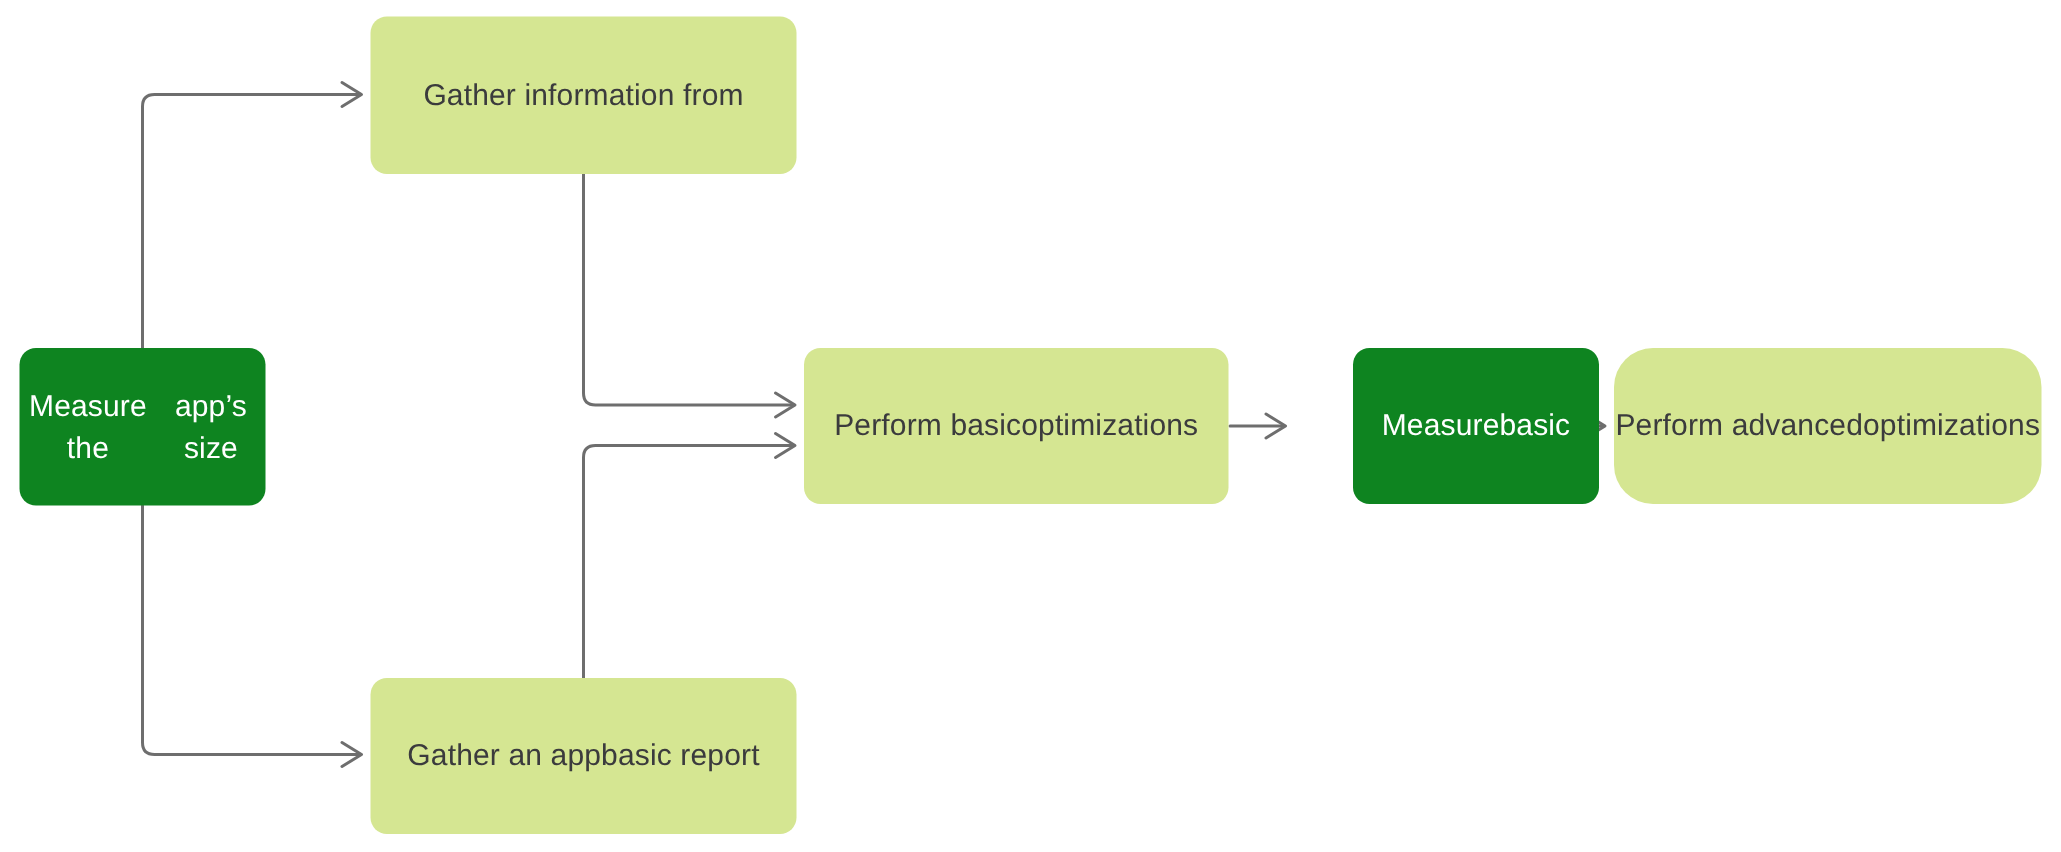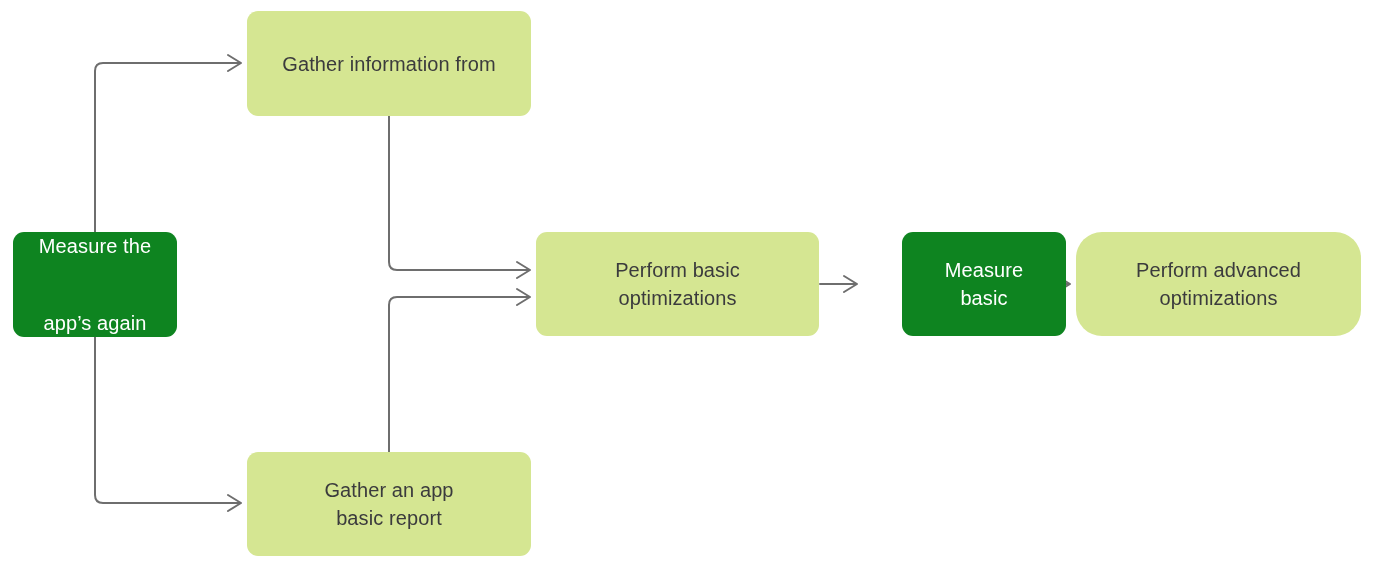--- a/index.html
+++ b/index.html
@@ -35,21 +35,21 @@
     stroke: var(--arrow);
     stroke-width: 2;
     fill: none;
     stroke-linecap: round;
     stroke-linejoin: round;
   }
   .node {
     position: absolute;
     border-radius: 11px;
     display: flex;
-    flex-direction: column;
+    flex-direction: row;
     align-items: center;
     justify-content: center;
     text-align: center;
     font-size: 20px;
     line-height: 28px;
     letter-spacing: 0.1px;
   }
   .node.light {
     background: var(--node-light-bg);
     color: var(--node-light-text);
@@ -93,21 +93,21 @@
     </g>
 
     <g>
       <path d="M1028 284 L1069 284"></path>
       <path d="M1057 276 L1070 284 L1057 292"></path>
     </g>
   </svg>
 
   <div class="node dark" style="left:13px; top:232px; width:164px; height:105px;justify-content:space-between;">
     <span>Measure the</span>
-    <span>app’s again</span>
+    <span>app’s size</span>
   </div>
 
   <div class="node light" style="left:247px; top:11px; width:284px; height:105px;">
     <span>Gather information from</span>
   </div>
 
   <div class="node light" style="left:247px; top:452px; width:284px; height:104px;">
     <span>Gather an app</span>
     <span>basic report</span>
   </div>

